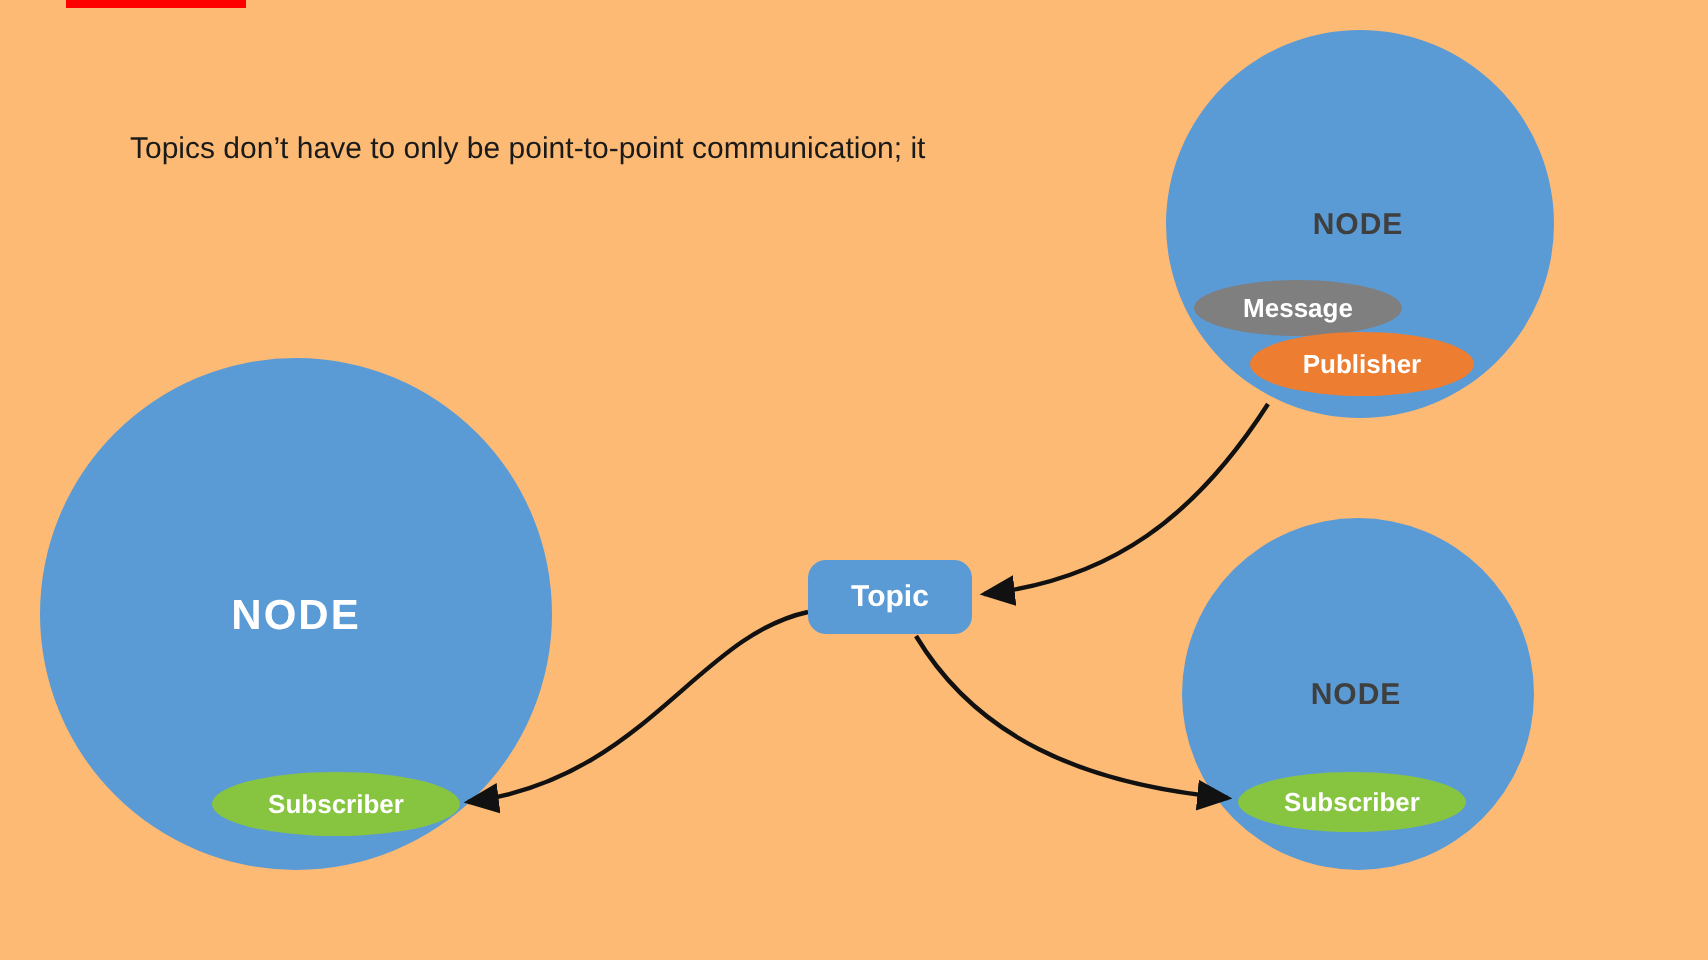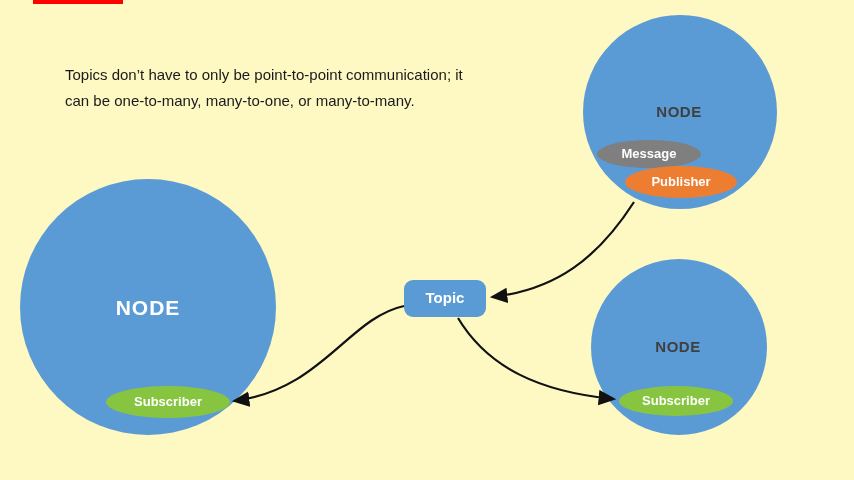--- a/index.html
+++ b/index.html
@@ -5,21 +5,21 @@
   html, body {
     margin: 0;
     padding: 0;
     background: #ffffff;
     font-family: "Liberation Sans", sans-serif;
   }
   .stage {
     position: relative;
     width: 854px;
     height: 480px;
-    background: #fef9c3;
+    background: #fdba74;
     overflow: hidden;
   }
   .red-strip {
     position: absolute;
     left: 33px;
     top: 0;
     width: 90px;
     height: 4px;
     background: #ff0000;
   }
@@ -68,21 +68,20 @@
 </style>
 </head>
 <body>
 
 <div class="stage">
 
   <div class="red-strip"></div>
 
   <div class="caption">
     <div>Topics don’t have to only be point-to-point communication; it</div>
-    <div>can be one-to-many, many-to-one, or many-to-many.</div>
   </div>
 
   <svg class="diagram" width="854" height="480" viewBox="0 0 854 480">
 
     <defs>
       <marker id="arrowhead" markerWidth="9" markerHeight="8" refX="7" refY="3.5" orient="auto" markerUnits="strokeWidth">
         <path d="M0,0 L8,3.5 L0,7 Z" fill="#111111"></path>
       </marker>
     </defs>
 

